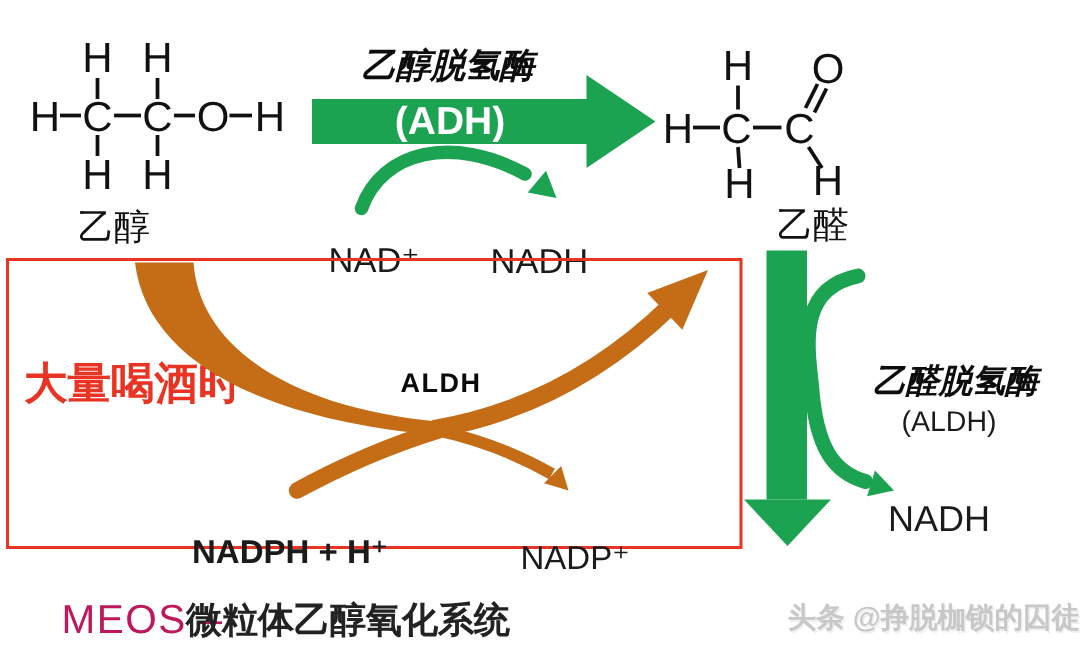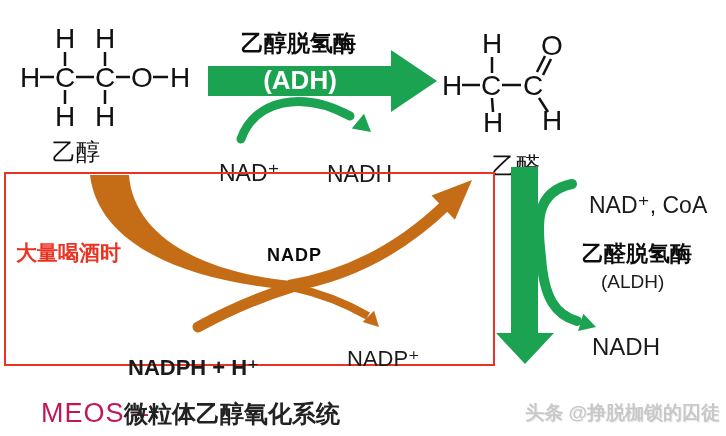--- a/index.html
+++ b/index.html
@@ -7,25 +7,25 @@
     --orange:#c56c16;
     --red:#ea3423;
     --ink:#161616;
   }
   html,body{margin:0;padding:0;background:#ffffff;}
   body{font-family:"Liberation Sans","DejaVu Sans",sans-serif;color:var(--ink);}
   #canvas{position:relative;width:726px;height:436px;background:#ffffff;overflow:hidden;}
   .abs{position:absolute;white-space:nowrap;line-height:1.1;}
   .cn{font-size:24px;color:#111;}
   .cof{font-size:23px;color:#1b1b1b;margin-top:20px;}
-  .enzyme-cn{font-size:23px;font-weight:bold;color:#0d0d0d;}
+  .enzyme-cn{font-size:23px;font-weight:bold;color:#0d0d0d;font-style:italic;}
   .adh-text{font-size:26px;font-weight:bold;color:#ffffff;text-align:center;}
   .aldh-abbr{font-size:19px;color:#1b1b1b;}
   .meos-box{position:absolute;border:2px solid var(--red);background:transparent;}
-  .meos-condition{font-size:21px;font-weight:bold;color:var(--red);}
+  .meos-condition{font-size:29px;font-weight:bold;color:var(--red);}
   .meos-title{font-size:18px;font-weight:bold;letter-spacing:1px;color:#0a0a0a;}
   .arrow-body{position:absolute;background:var(--green);}
   .tri{position:absolute;width:0;height:0;}
   .tri-right{border-top:31px solid transparent;border-bottom:31px solid transparent;border-left:46px solid var(--green);}
   .tri-down{border-left:29px solid transparent;border-right:29px solid transparent;border-top:31px solid var(--green);}
   .footer-abbr{font-size:27px;color:#be185d;letter-spacing:1px;margin-left:37px;}
   .footer-name{font-size:24px;font-weight:bold;color:#222222;margin-left:16px;}
   .watermark{font-size:19px;font-weight:bold;color:#c8c8c8;text-shadow:1px 1px 0 #efefef;}
   svg{position:absolute;overflow:visible;}
   .mol-atom{font-size:28px;fill:#111;font-family:"Liberation Sans","DejaVu Sans",sans-serif;}
@@ -66,34 +66,34 @@
     <text class="mol-atom" x="112" y="35" text-anchor="middle">O</text>
     <text class="mol-atom" x="112" y="110" text-anchor="middle">H</text>
     <line class="bond" x1="22" y1="65" x2="40" y2="65"></line>
     <line class="bond" x1="62" y1="65" x2="81" y2="65"></line>
     <line class="bond" x1="52" y1="37" x2="52" y2="53"></line>
     <line class="bond" x1="52" y1="78" x2="53" y2="92"></line>
     <line class="bond" x1="97" y1="52" x2="105" y2="36"></line>
     <line class="bond" x1="103" y1="55" x2="111" y2="39"></line>
     <line class="bond" x1="99" y1="78" x2="108" y2="92"></line>
   </svg>
-  <div class="abs cn" style="left:492px;top:138px;margin-top:15px;">乙醛</div>
+  <div class="abs cn" style="left:518px;top:138px;">乙醛</div>
 
   <div class="abs enzyme-cn" style="left:241px;top:31px;">乙醇脱氢酶</div>
   <div class="arrow-body" style="left:208px;top:66px;width:184px;height:30px;"></div>
   <div class="tri tri-right" style="left:391px;top:50px;"></div>
   <div class="abs adh-text" style="left:208px;top:66px;width:184px;text-align:center;">(ADH)</div>
   <div class="abs cof" style="left:219px;top:141px;">NAD⁺</div>
   <div class="abs cof" style="left:327px;top:142px;">NADH</div>
 
   <div class="meos-box" style="left:4px;top:172px;width:487px;height:190px;"></div>
   <div class="abs meos-condition" style="left:16px;top:241px;">大量喝酒时</div>
-  <div class="abs meos-title" style="left:267px;top:246px;">NADP</div>
+  <div class="abs meos-title" style="left:267px;top:246px;">ALDH</div>
   <div class="abs cof" style="left:128px;top:336px;font-size:22px;font-weight:bold;">NADPH + H⁺</div>
-  <div class="abs cof" style="left:347px;top:327px;font-size:22px;">NADP⁺</div>
+  <div class="abs cof" style="left:347px;top:340px;font-size:22px;">NADP⁺</div>
 
   <svg style="left:0;top:0;" width="726" height="436" viewBox="0 0 726 436">
 
     <path d="M 241 139 C 255 100, 302 90, 350 116" fill="none" stroke="var(--green)" stroke-width="9" stroke-linecap="round"></path>
     <polygon points="371,132 351.8,128.4 364,113.8" fill="var(--green)"></polygon>
 
     <path d="M 90 175 C 98 242, 178 280, 291 290 L 292 281 C 195 272, 133 232, 129 175 Z" fill="var(--orange)"></path>
 
     <path d="M 289 286 Q 378 271 447 204" fill="none" stroke="var(--orange)" stroke-width="12"></path>
     <polygon points="472,180 454.9,219.8 431.5,195.4" fill="var(--orange)"></polygon>
@@ -101,21 +101,20 @@
     <path d="M 198 327 Q 246 301 292 287" fill="none" stroke="var(--orange)" stroke-width="11" stroke-linecap="round"></path>
     <path d="M 292 287 Q 333 296 368 316" fill="none" stroke="var(--orange)" stroke-width="8"></path>
     <polygon points="379,327 362.7,322.1 374.1,310.7" fill="var(--orange)"></polygon>
 
     <path d="M 572 184 C 532 192, 538 230, 541 257 C 544 299, 556 315, 577 321" fill="none" stroke="var(--green)" stroke-width="10" stroke-linecap="round"></path>
     <polygon points="596,327 578.1,330.9 583.3,313.7" fill="var(--green)"></polygon>
   </svg>
 
   <div class="arrow-body" style="left:511px;top:167px;width:27px;height:166px;"></div>
   <div class="tri tri-down" style="left:496px;top:333px;"></div>
-  <div class="abs cof" style="left:589px;top:173px;">NAD⁺, CoA</div>
   <div class="abs enzyme-cn" style="left:582px;top:242px;font-size:22px;">乙醛脱氢酶</div>
   <div class="abs aldh-abbr" style="left:601px;top:272px;">(ALDH)</div>
   <div class="abs cof" style="left:592px;top:314px;font-size:24px;">NADH</div>
 
   <div class="abs footer-abbr" style="left:4px;top:399px;">MEOS –</div>
   <div class="abs footer-name" style="left:108px;top:401px;">微粒体乙醇氧化系统</div>
 
   <div class="abs watermark" style="right:6px;top:403px;">头条 @挣脱枷锁的囚徒</div>
 
 </div>

